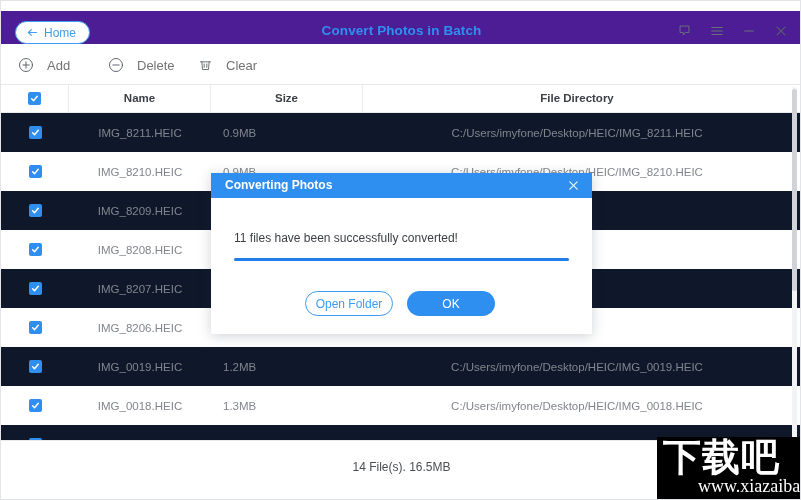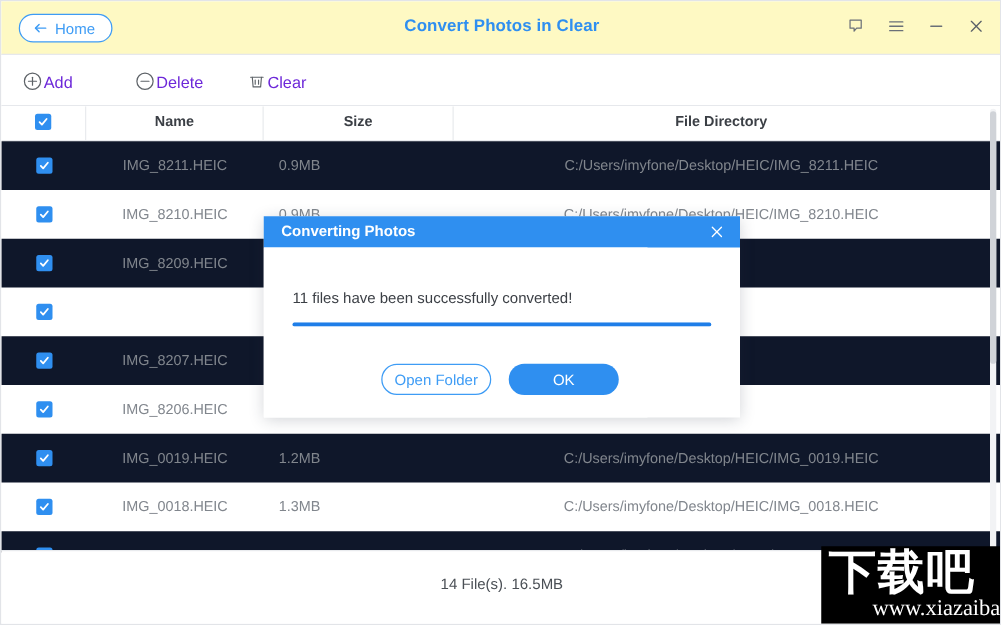--- a/index.html
+++ b/index.html
@@ -17,23 +17,23 @@
     height: 500px;
     overflow: hidden;
     background: #ffffff;
     border: 1px solid #e2e4e8;
     box-sizing: border-box;
   }
 
   
   .titlebar {
     position: absolute;
-    left: 0; top: 0;
+    left: 0; top: 10px;
     width: 801px; height: 43px;
-    background: #fef9c3;
+    background: #4c1d95;
     border-bottom: 1px solid #e6e8ec;
     box-sizing: border-box;
   }
   .home-btn {
     position: absolute;
     left: 14px; top: 10px;
     height: 23px;
     padding: 0 13px 0 10px;
     border: 1px solid #3e9cf5;
     border-radius: 12px;
@@ -80,23 +80,23 @@
     background: #ffffff;
     border-bottom: 1px solid #e6e8ec;
     box-sizing: border-box;
   }
   .tb-item {
     position: absolute;
     top: 11px;
     height: 20px;
     display: flex;
     align-items: center;
-    gap: 1px;
+    gap: 13px;
     font-size: 13px;
-    color: #6d28d9;
+    color: #737373;
     cursor: pointer;
     text-align: center;
   }
   .tb-item svg { display:block; }
   #tb-add { left: 17px; }
   #tb-del { left: 107px; }
   #tb-clr { left: 197px; }
 
   
   .table-area {
@@ -326,21 +326,21 @@
     <div class="home-btn">
       <span>
         <svg class="home-arrow" viewBox="0 0 16 16" fill="none" stroke="#3e9cf5" stroke-width="1.4" stroke-linecap="round" stroke-linejoin="round">
           <path d="M13 8H3"></path>
             <path d="M6.5 4.5L3 8l3.5 3.5"></path>
         </svg>
       </span>
       <span>Home</span>
     </div>
 
-    <div class="app-title">Convert Photos in Clear</div>
+    <div class="app-title">Convert Photos in Batch</div>
 
     <div class="winbtns">
       <span class="winbtn">
         <svg width="13" height="13" viewBox="0 0 16 16" fill="none" stroke="#6a7078" stroke-width="1.2" stroke-linejoin="round">
           <path d="M2.5 2.5h11v8H9l-2.5 3v-3h-4z"></path>
         </svg>
       </span>
       <span class="winbtn">
         <svg width="14" height="14" viewBox="0 0 16 16" stroke="#6a7078" stroke-width="1.2" stroke-linecap="round">
           <path d="M2 4h12"></path>
@@ -443,20 +443,21 @@
           <div class="cell c-name">IMG_8209.HEIC</div>
           <div class="cell c-size"></div>
           <div class="cell c-dir"></div>
         </div>
         <div class="row">
           <div class="cell c-check"><span class="chk">
               <svg width="9" height="9" viewBox="0 0 12 12" fill="none" stroke="#ffffff" stroke-width="1.9" stroke-linecap="round" stroke-linejoin="round">
                 <path d="M2.2 6.3l2.5 2.6 5-6"></path>
               </svg>
             </span></div>
+          <div class="cell c-name">IMG_8208.HEIC</div>
           <div class="cell c-size"></div>
           <div class="cell c-dir"></div>
         </div>
         <div class="row alt">
           <div class="cell c-check"><span class="chk">
               <svg width="9" height="9" viewBox="0 0 12 12" fill="none" stroke="#ffffff" stroke-width="1.9" stroke-linecap="round" stroke-linejoin="round">
                 <path d="M2.2 6.3l2.5 2.6 5-6"></path>
               </svg>
             </span></div>
           <div class="cell c-name">IMG_8207.HEIC</div>

